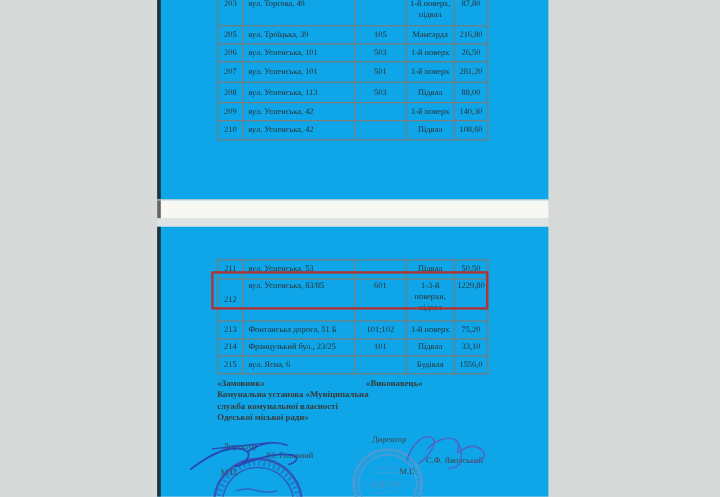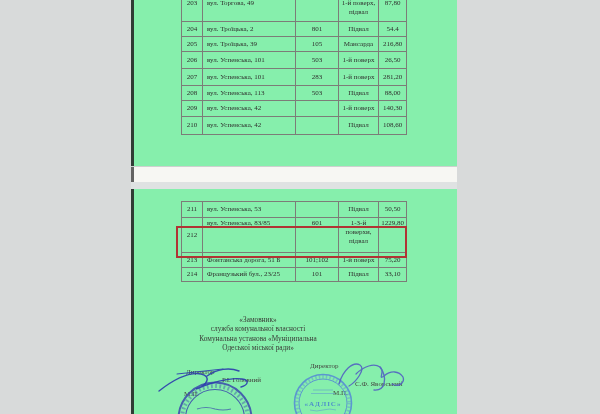--- a/index.html
+++ b/index.html
@@ -2,36 +2,36 @@
 <html><head>
 <meta charset="utf-8">
 <style>
   html,body{margin:0;padding:0;}
   body{
     position:relative;width:600px;height:414px;overflow:hidden;
     background:#d8dada;
     font-family:"Liberation Serif","DejaVu Serif",serif;
     color:#2f2f2d;
   }
-  .page{position:absolute;left:131px;width:326px;background:#86efac;}
+  .page{position:absolute;left:131px;width:326px;background:#0ea5e9;}
   #page1{top:0;height:166px;border-bottom:1px solid #cdd1ce;}
   #undersheet{position:absolute;left:131px;top:167px;width:326px;height:15px;background:#f7f7f3;}
   #gapband{position:absolute;left:131px;top:182px;width:326px;height:7px;background:#dfe2e2;}
   #page2{top:189px;height:225px;}
   .edge-left{position:absolute;left:0;top:0;width:3px;height:100%;background:#232323;opacity:.88;}
 
   table{border-collapse:collapse;position:absolute;table-layout:fixed;}
   td{
     border:1px solid #7c7c78;
     font-size:7px;line-height:9px;
     padding:1px 2px;vertical-align:middle;
     overflow:hidden;white-space:nowrap;
   }
   #table1{left:50px;top:-3px;}
-  #table2{left:50px;top:12px;border-radius:15px;}
+  #table2{left:50px;top:27px;border-radius:15px;}
   col.c1{width:21px}col.c2{width:93px}col.c3{width:43px}col.c4{width:40px}col.c5{width:28px}
   td.c-num,td.c-prem,td.c-floor,td.c-area{text-align:center;}
   td.c-addr{text-align:left;padding-left:4px;}
   #table1 tr:nth-child(1) td{height:21px;vertical-align:top;}
   #table1 tr:nth-child(2) td{height:12px}
   #table1 tr:nth-child(3) td{height:12px}
   #table1 tr:nth-child(4) td{height:14px}
   #table1 tr:nth-child(5) td{height:14px}
   #table1 tr:nth-child(6) td{height:12px}
   #table1 tr:nth-child(7) td{height:13px}
@@ -42,21 +42,21 @@
   #table2 tr:nth-child(3) td{height:12px}
   #table2 tr:nth-child(4) td{height:11px}
   #table2 tr:nth-child(5) td{height:12px}
 
   #highlight-box{
     position:absolute;left:45px;top:37px;width:231px;height:32px;
     border:2px solid #b03434;box-sizing:border-box;z-index:5;
   }
 
   .abs{position:absolute;}
-  .footer-block{text-align:center;font-weight:normal;font-size:7.3px;line-height:9.4px;color:#3a3a36;margin-left:11px;}
+  .footer-block{font-weight:bold;font-size:7.3px;line-height:9.4px;color:#3a3a36;}
   .footer-block div{white-space:nowrap;}
   #customer-block{left:50px;top:126px;width:132px;}
   #executor-block{left:174px;top:126px;width:120px;}
   #executor-block .name{margin-top:9px;}
   .small-label{font-size:7px;color:#44443f;white-space:nowrap;}
   #director-left{left:55px;top:179px;}
   #director-right{left:179px;top:173px;}
   #signer-left{left:91px;top:187px;}
   #signer-right{left:224px;top:191px;}
   #mp-left{left:53px;top:201px;}
@@ -81,50 +81,41 @@
     <td class="c-num">203</td>
     <td class="c-addr">вул. Торгова, 49</td>
     <td class="c-prem"></td>
     <td class="c-floor">
             <div>1-й поверх,</div>
             <div>підвал</div>
           </td>
     <td class="c-area">87,80</td>
   </tr>
         <tr>
-    <td class="c-num">204</td>
-    <td class="c-addr">вул. Троїцька, 2</td>
-    <td class="c-prem">801</td>
-    <td class="c-floor">
-            <div>Підвал</div>
-          </td>
-    <td class="c-area">54.4</td>
-  </tr>
-        <tr>
     <td class="c-num">205</td>
     <td class="c-addr">вул. Троїцька, 39</td>
     <td class="c-prem">105</td>
     <td class="c-floor">
             <div>Мансарда</div>
           </td>
     <td class="c-area">216,80</td>
   </tr>
         <tr>
     <td class="c-num">206</td>
     <td class="c-addr">вул. Успенська, 101</td>
     <td class="c-prem">503</td>
     <td class="c-floor">
             <div>1-й поверх</div>
           </td>
     <td class="c-area">26,50</td>
   </tr>
         <tr>
     <td class="c-num">207</td>
     <td class="c-addr">вул. Успенська, 101</td>
-    <td class="c-prem">283</td>
+    <td class="c-prem">501</td>
     <td class="c-floor">
             <div>1-й поверх</div>
           </td>
     <td class="c-area">281,20</td>
   </tr>
         <tr>
     <td class="c-num">208</td>
     <td class="c-addr">вул. Успенська, 113</td>
     <td class="c-prem">503</td>
     <td class="c-floor">
@@ -202,32 +193,42 @@
   </tr>
         <tr>
     <td class="c-num">214</td>
     <td class="c-addr">Французький бул., 23/25</td>
     <td class="c-prem">101</td>
     <td class="c-floor">
             <div>Підвал</div>
           </td>
     <td class="c-area">33,10</td>
   </tr>
+        <tr>
+    <td class="c-num">215</td>
+    <td class="c-addr">вул. Ясна, 6</td>
+    <td class="c-prem"></td>
+    <td class="c-floor">
+            <div>Будівля</div>
+          </td>
+    <td class="c-area">1556,0</td>
+  </tr>
       </tbody>
   </table>
 
   <div id="highlight-box"></div>
 
   <div class="abs footer-block" id="customer-block">
     <div>«Замовник»</div>
+    <div>Комунальна установа «Муніципальна</div>
     <div>служба комунальної власності</div>
-    <div>Комунальна установа «Муніципальна</div>
     <div>Одеської міської ради»</div>
   </div>
   <div class="abs footer-block" id="executor-block">
+    <div>«Виконавець»</div>
   </div>
 
   <div class="abs small-label" id="director-left">Директор</div>
   <div class="abs small-label" id="director-right">Директор</div>
   <div class="abs small-label" id="signer-left">Р.І. Головний</div>
   <div class="abs small-label" id="signer-right">С.Ф. Яворський</div>
   <div class="abs small-label" id="mp-left">М.П.</div>
   <div class="abs small-label" id="mp-right">М.П.</div>
 
   <svg id="stamp-left" style="left:20px;top:178px;" width="130" height="60" viewBox="0 0 130 60">

